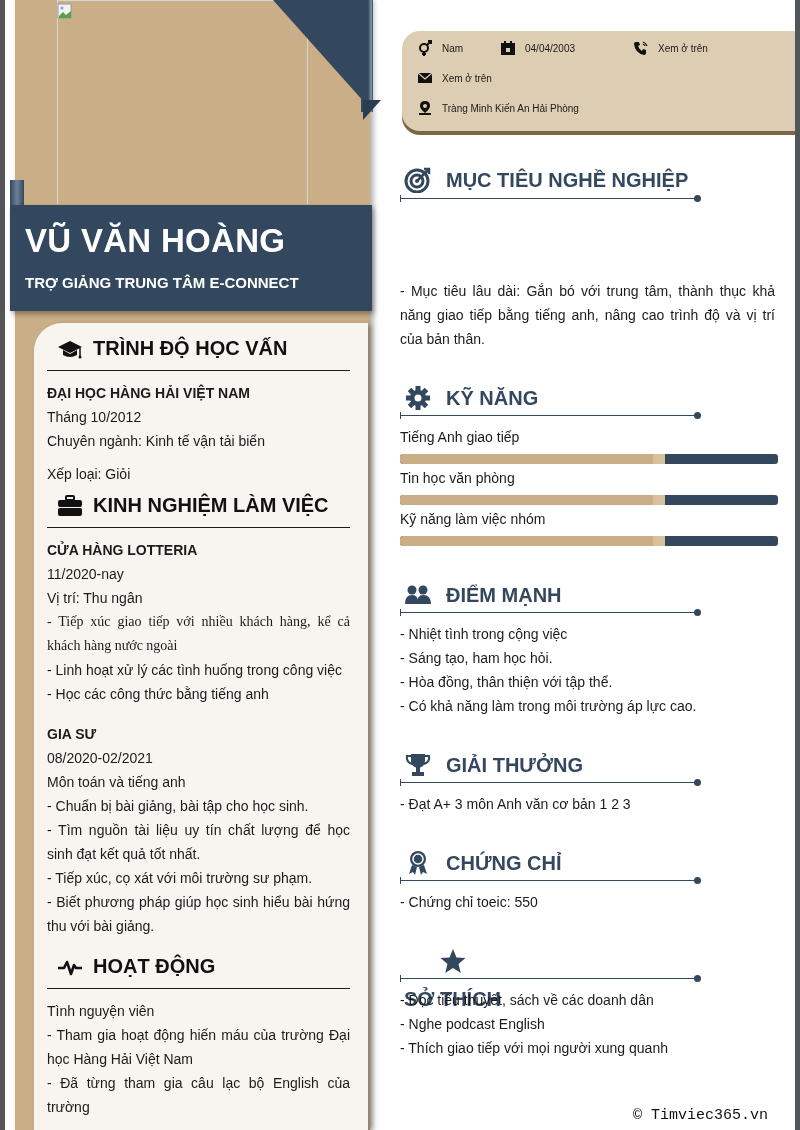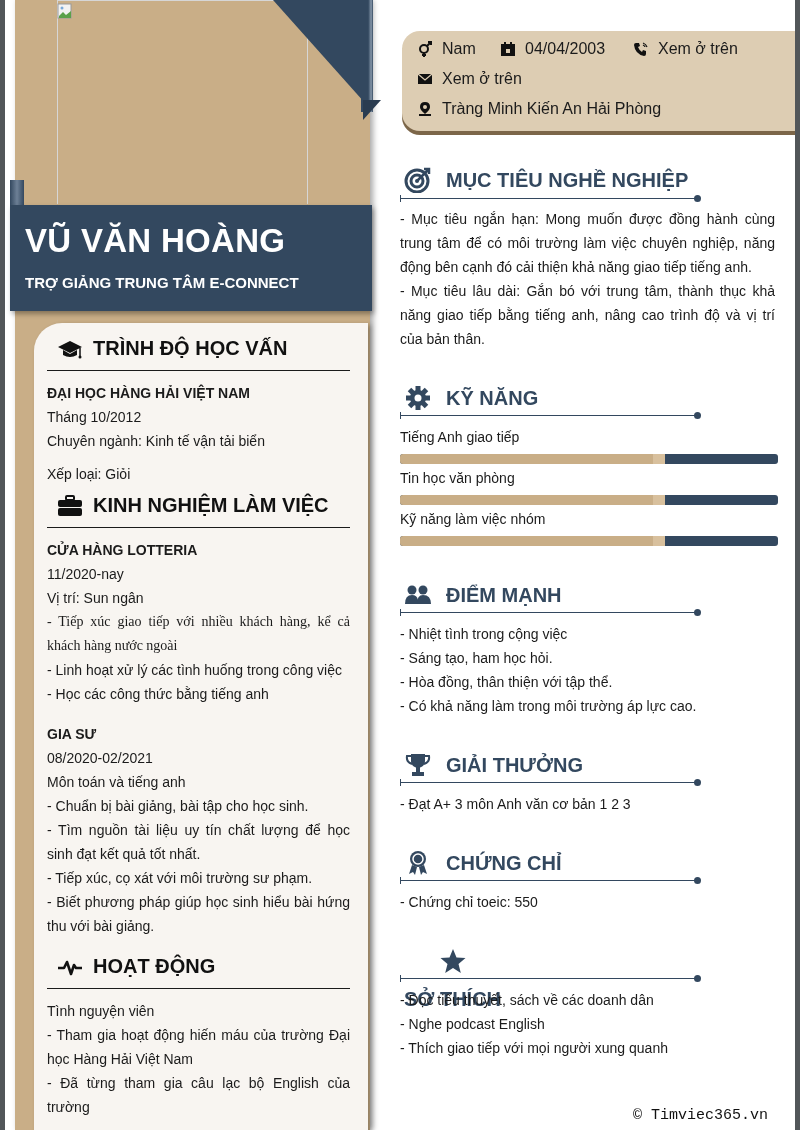--- a/index.html
+++ b/index.html
@@ -23,21 +23,21 @@
   .left-card { position: absolute; left: 29px; top: 323px; width: 334px; height: 820px; background: #f8f5f1; border-top-left-radius: 28px; box-shadow: 3px 2px 5px rgba(0,0,0,0.3); }
 
   .l-head { position: absolute; left: 52px; display: flex; align-items: center; gap: 10px; font-size: 20px; font-weight: bold; color: #111; text-align: center; }
   .l-head svg { width: 26px; height: 22px; }
   .l-rule { position: absolute; left: 42px; width: 303px; height: 1px; background: #1b1b1b; }
   .l-text { position: absolute; left: 42px; width: 303px; font-size: 14px; line-height: 24px; color: #1b1b1b; text-align: justify; }
   .l-text.bold { font-weight: bold; }
 
   
   .contact-box { position: absolute; left: 397px; top: 31px; width: 403px; height: 100px; background: #ddcdb3; border-top-left-radius: 18px; border-bottom-left-radius: 18px; box-shadow: 0 4px 0 #7c6649; }
-  .c-item { position: absolute; display: flex; align-items: center; gap: 9px; font-size: 16px; color: #1b1b1b; }
+  .c-item { position: absolute; display: flex; align-items: center; gap: 9px; font-size: 10px; color: #1b1b1b; }
   .c-item svg { width: 16px; height: 16px; }
 
   .r-head { position: absolute; left: 399px; display: flex; align-items: center; gap: 14px; font-size: 20px; font-weight: bold; color: #33485f; }
   .r-head svg { width: 28px; height: 26px; }
   .r-rule { position: absolute; left: 395px; width: 298px; height: 1px; background: #33485f; }
   .r-rule::before { content: ""; position: absolute; left: 0; top: -3px; width: 1px; height: 7px; background: #33485f; }
   .r-rule::after { content: ""; position: absolute; right: -3px; top: -3px; width: 7px; height: 7px; border-radius: 50%; background: #33485f; }
   .r-text { position: absolute; left: 395px; width: 375px; font-size: 14px; line-height: 24px; color: #1b1b1b; text-align: justify; }
 
   .skill-label { position: absolute; left: 395px; font-size: 14px; color: #1b1b1b; }
@@ -101,21 +101,21 @@
       <rect x="9" y="1" width="8" height="4" rx="1" fill="none" stroke="#111" stroke-width="2"></rect>
       <rect x="1" y="5" width="24" height="7" rx="2" fill="#111"></rect>
       <rect x="1" y="13" width="24" height="8" rx="2" fill="#111"></rect>
     </svg>
     <span>KINH NGHIỆM LÀM VIỆC</span>
   </div>
   <div class="l-rule" style="top:527px;"></div>
 
   <div class="l-text bold" style="top:538px;">CỬA HÀNG LOTTERIA</div>
   <div class="l-text" style="top:562px;">11/2020-nay</div>
-  <div class="l-text" style="top:586px;">Vị trí: Sun ngân</div>
+  <div class="l-text" style="top:586px;">Vị trí: Thu ngân</div>
   <div class="l-text" style="top:610px;font-family:Liberation Serif, serif;">- Tiếp xúc giao tiếp với nhiều khách hàng, kể cả khách hàng nước ngoài</div>
   <div class="l-text" style="top:658px;">- Linh hoạt xử lý các tình huống trong công việc</div>
   <div class="l-text" style="top:682px;">- Học các công thức bằng tiếng anh</div>
 
   <div class="l-text bold" style="top:722px;">GIA SƯ</div>
   <div class="l-text" style="top:746px;">08/2020-02/2021</div>
   <div class="l-text" style="top:770px;">Môn toán và tiếng anh</div>
   <div class="l-text" style="top:794px;">- Chuẩn bị bài giảng, bài tập cho học sinh.</div>
   <div class="l-text" style="top:818px;">- Tìm nguồn tài liệu uy tín chất lượng để học sinh đạt kết quả tốt nhất.</div>
   <div class="l-text" style="top:866px;">- Tiếp xúc, cọ xát với môi trường sư phạm.</div>
@@ -175,21 +175,20 @@
   <div class="r-head" style="top:167px;">
     <svg viewBox="0 0 28 26">
       <circle cx="13" cy="14" r="11" fill="none" stroke="#33485f" stroke-width="3"></circle>
       <circle cx="13" cy="14" r="6" fill="none" stroke="#33485f" stroke-width="3"></circle>
       <circle cx="13" cy="14" r="2" fill="#33485f"></circle>
       <path d="M13 14 L24 3 M20 2 L25 2 L25 7" fill="none" stroke="#33485f" stroke-width="2.5"></path>
     </svg>
     <span>MỤC TIÊU NGHỀ NGHIỆP</span>
   </div>
   <div class="r-rule" style="top:198px;"></div>
-  <div class="r-text" style="top:207px;">- Mục tiêu ngắn hạn: Mong muốn được đồng hành cùng trung tâm để có môi trường làm việc chuyên nghiệp, năng động bên cạnh đó cải thiện khả năng giao tiếp tiếng anh.</div>
   <div class="r-text" style="top:279px;">- Mục tiêu lâu dài: Gắn bó với trung tâm, thành thục khả năng giao tiếp bằng tiếng anh, nâng cao trình độ và vị trí của bản thân.</div>
 
   <div class="r-head" style="top:385px;">
     <svg viewBox="0 0 28 26">
       <g transform="translate(14,13)">
         <circle r="8" fill="#33485f"></circle>
         <rect x="-2.5" y="-12" width="5" height="24" fill="#33485f"></rect>
         <rect x="-2.5" y="-12" width="5" height="24" fill="#33485f" transform="rotate(45)"></rect>
         <rect x="-2.5" y="-12" width="5" height="24" fill="#33485f" transform="rotate(90)"></rect>
         <rect x="-2.5" y="-12" width="5" height="24" fill="#33485f" transform="rotate(135)"></rect>

